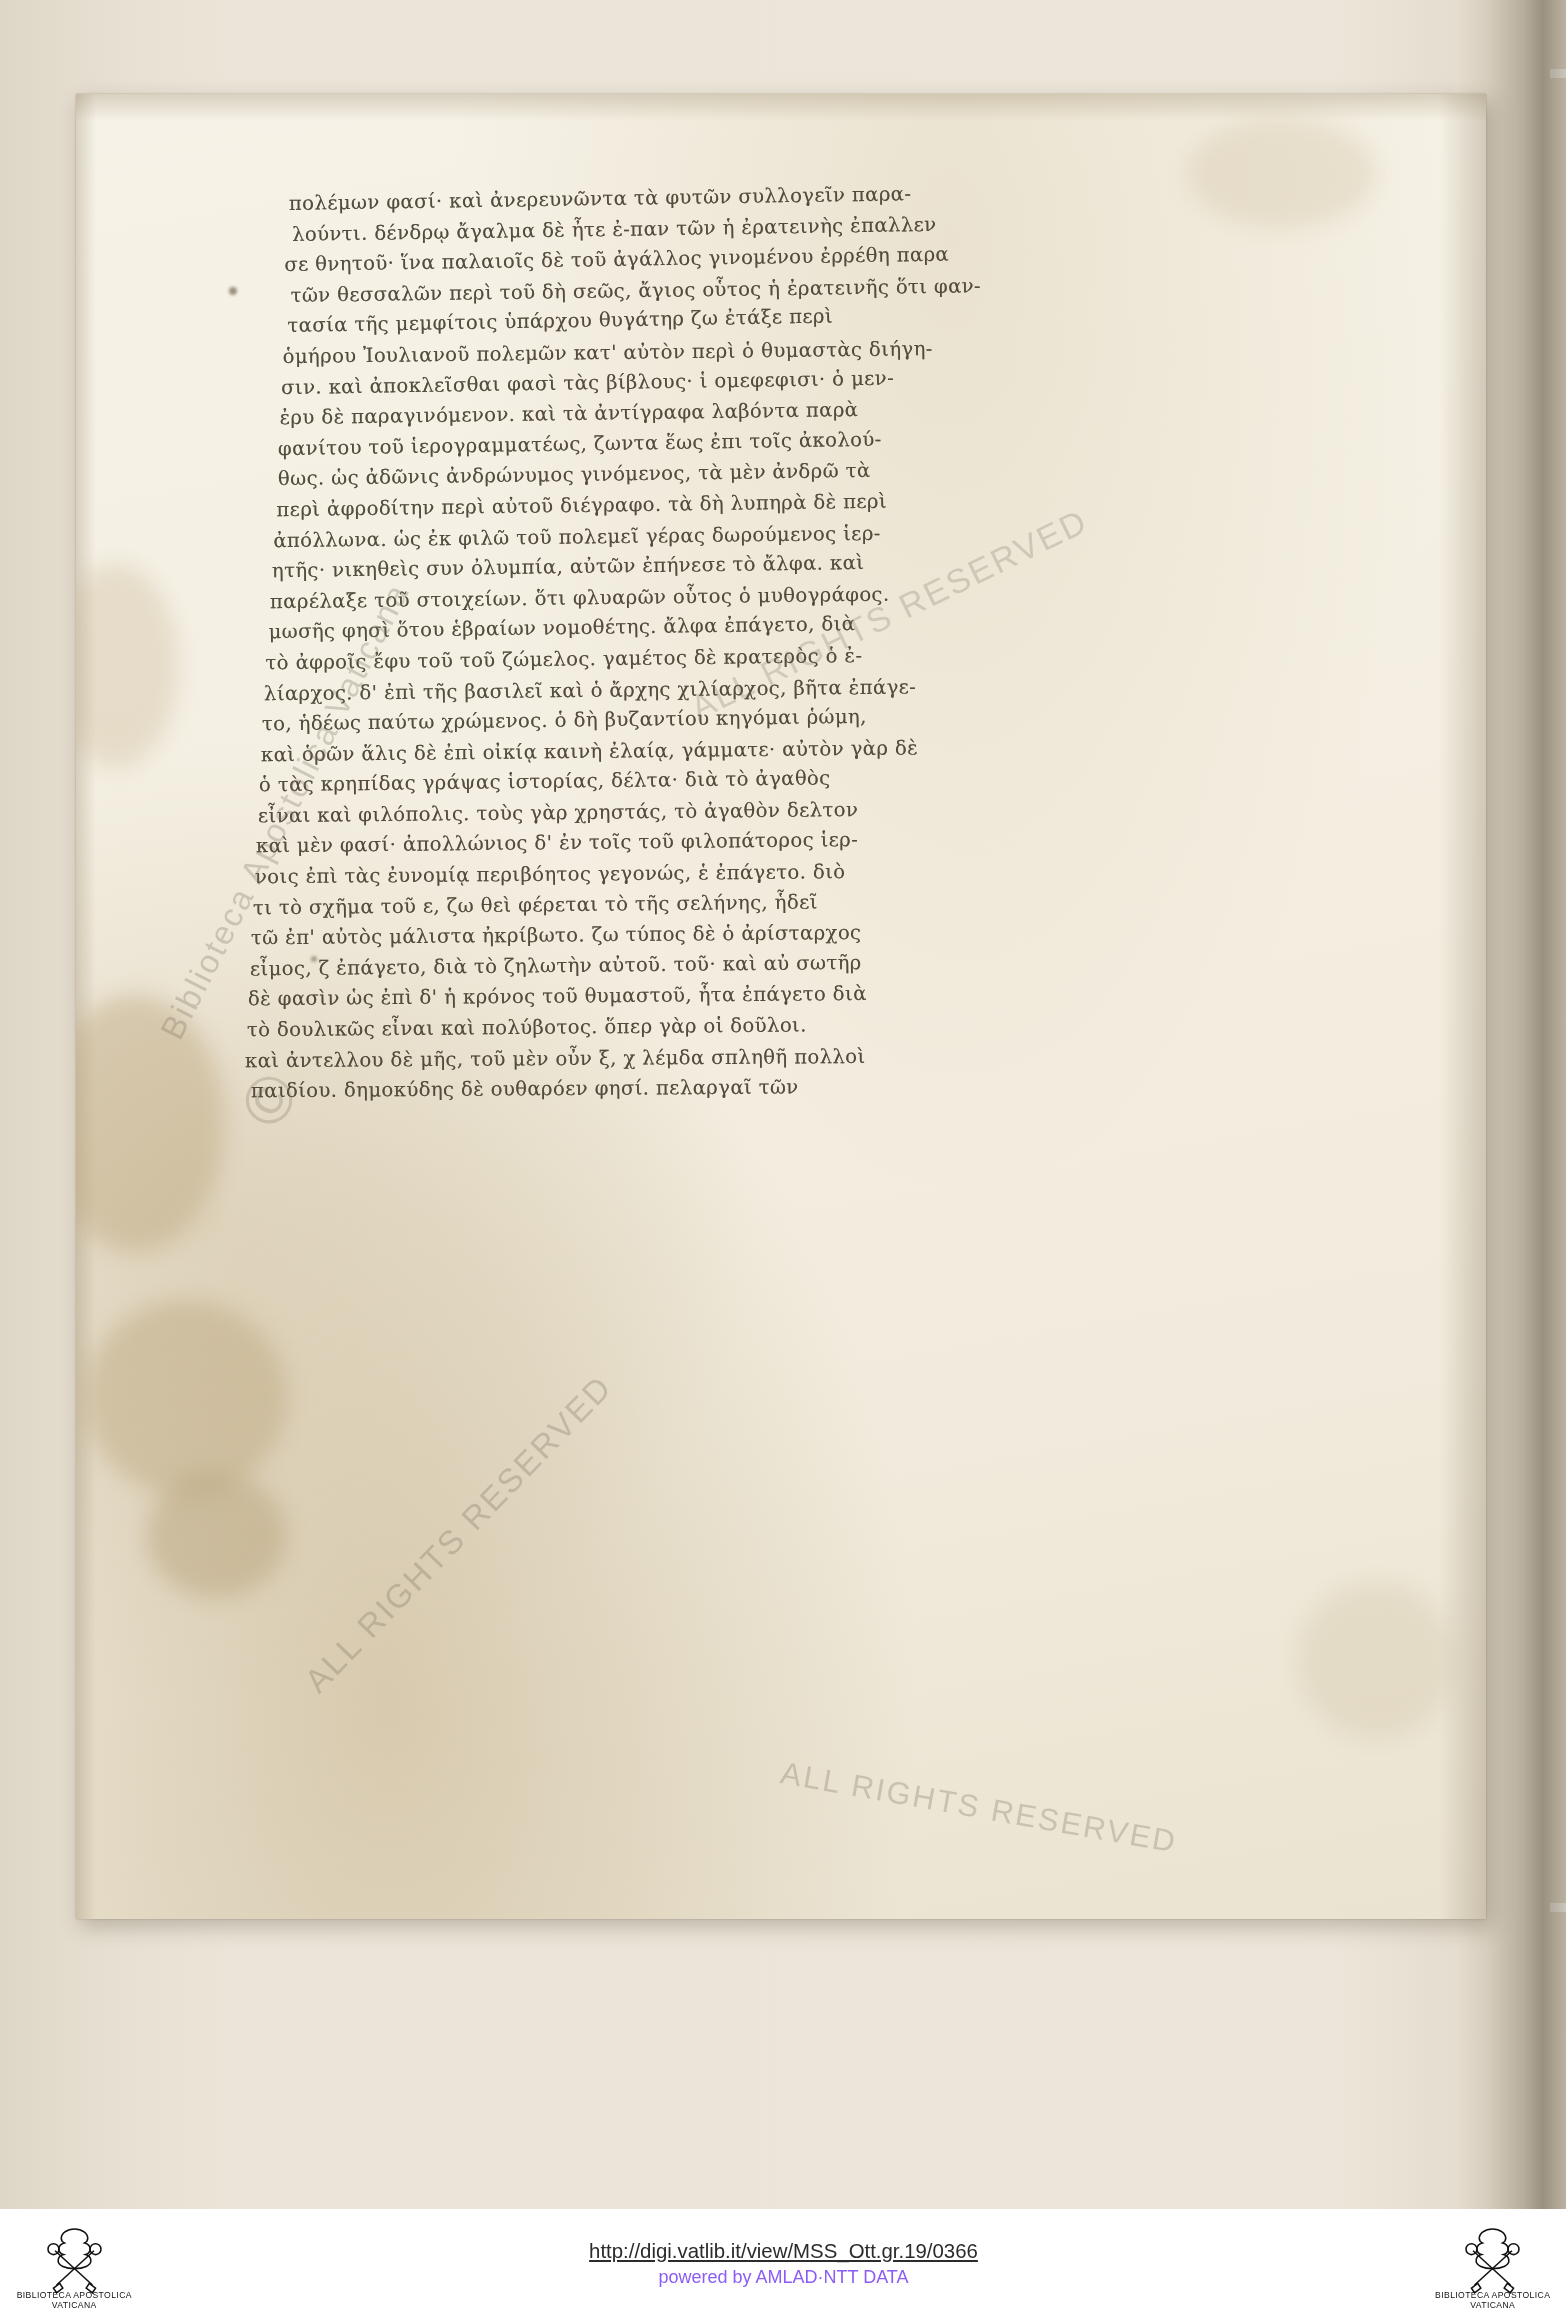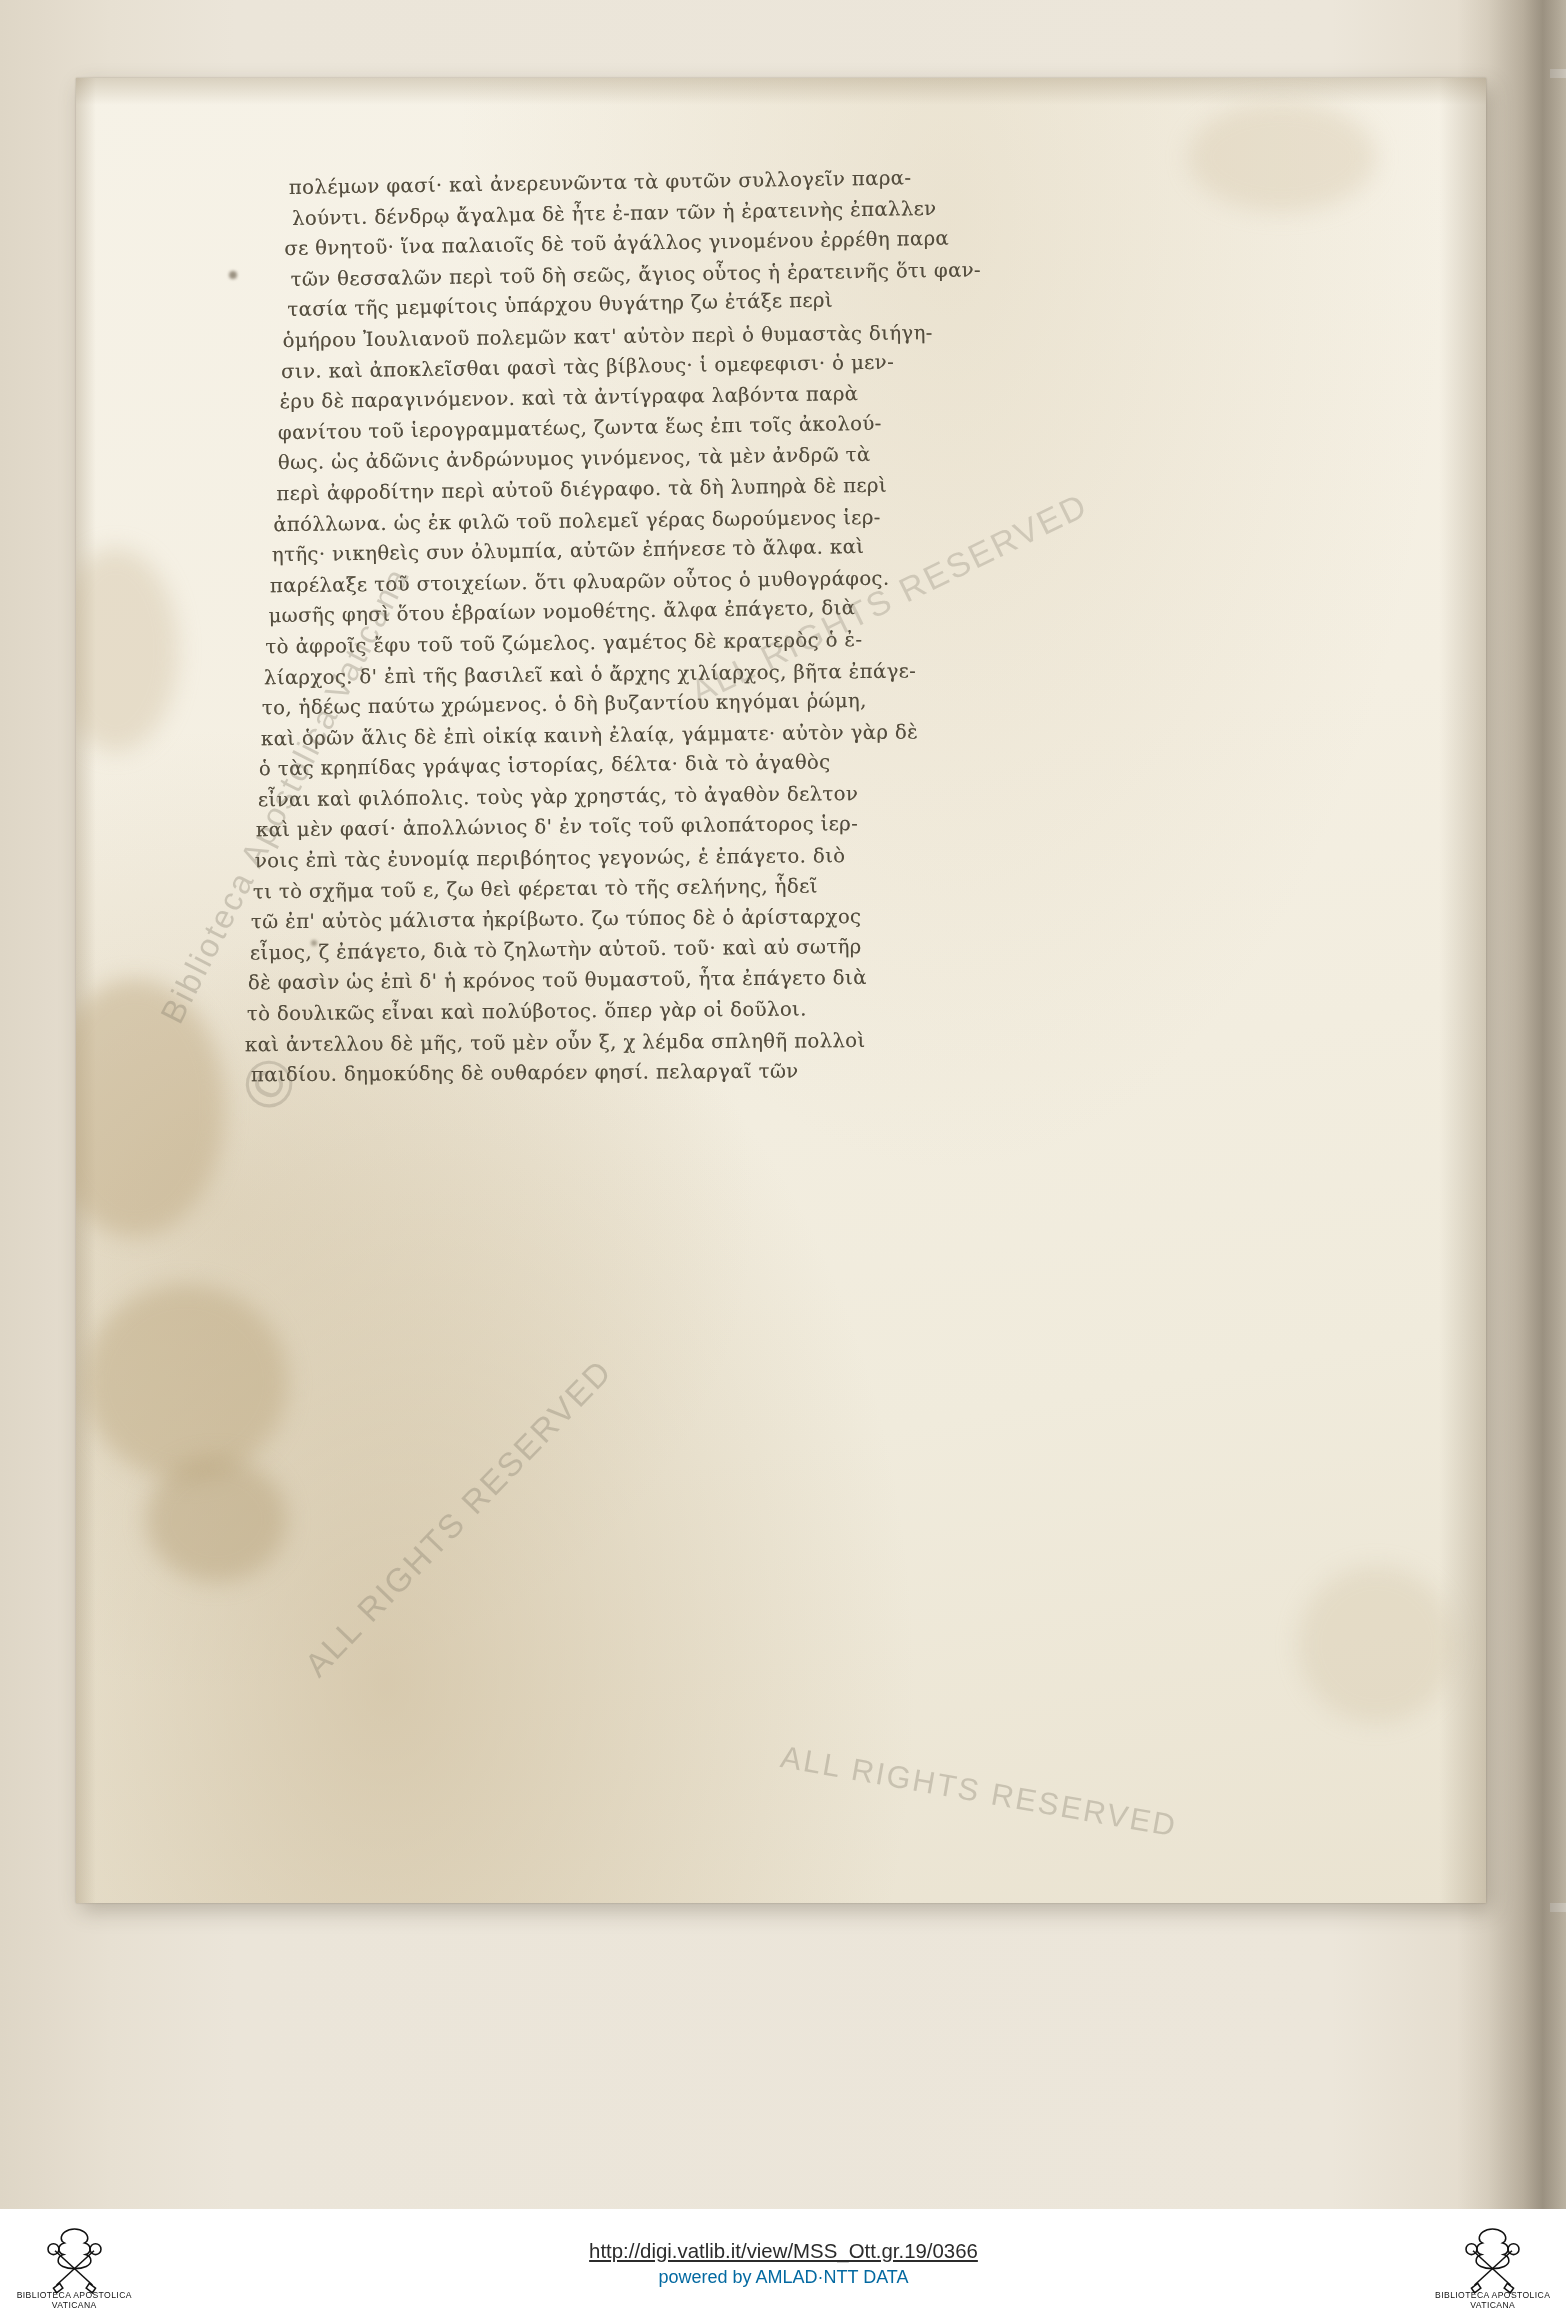--- a/index.html
+++ b/index.html
@@ -65,21 +65,21 @@
     right: 0;
     width: 17px;
     height: 9.4px;
     background: #f3efe6;
   }
 
   
   #leaf {
     position: absolute;
     left: 76px;
-    top: 78px;
+    top: 94px;
     width: 1410px;
     height: 1825px;
     background:
       radial-gradient(ellipse at 22% 88%, rgba(196,176,139,0.55) 0%, rgba(196,176,139,0.0) 34%),
       radial-gradient(ellipse at 10% 62%, rgba(200,182,147,0.35) 0%, rgba(200,182,147,0.0) 30%),
       radial-gradient(ellipse at 62% 8%, rgba(205,188,152,0.28) 0%, rgba(205,188,152,0.0) 40%),
       linear-gradient(170deg, #f6f2e7 0%, #f4efe2 40%, #f0ebdc 72%, #eae3d1 100%);
     box-shadow:
       0 0 1.6px rgba(90,75,55,0.35),
       4.7px 7.8px 20.4px rgba(70,58,40,0.28);
@@ -201,21 +201,21 @@
     margin-bottom: 4.7px;
   }
   #footer-line2 {
     font-size: 20.4px;
     color: #2b2b2b;
     text-decoration: underline;
     margin-bottom: 4.7px;
   }
   #footer-line3 {
     font-size: 18px;
-    color: #0369a1;
+    color: #8b5cf6;
     text-align: center;
   }
 
   .footer-seal {
     position: absolute;
     top: 2218px;
     width: 133px;
     height: 94px;
     color: #1a1a1a;
     font-size: 8.6px;

